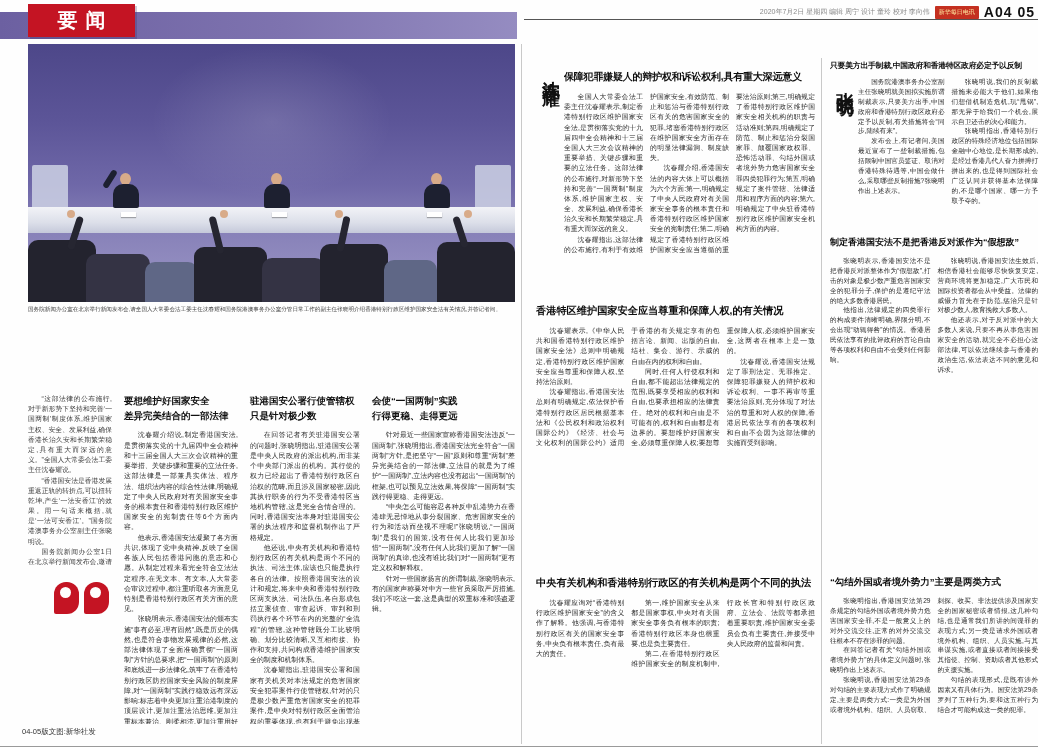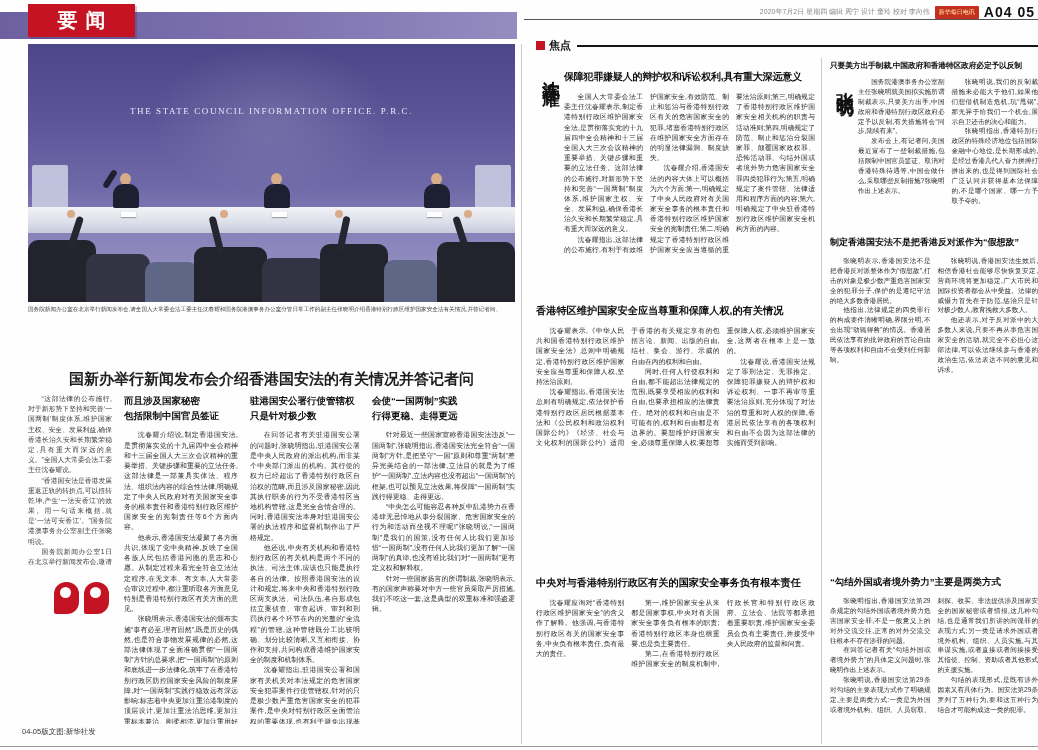--- a/index.html
+++ b/index.html
@@ -119,21 +119,20 @@
   <div class="section-label">要闻</div>
   <div class="masthead">
     <span class="dateline">2020年7月2日 星期四  编辑 周宁  设计 童玲  校对 李向伟</span>
     <span class="badge">新华每日电讯</span>
     <span class="pageno">A04 05</span>
   </div>
   <div class="masthead-rule"></div>
 
   <div class="photo">
     <div class="photo-glow"></div>
-    <div class="photo-subtitle">THE STATE COUNCIL INFORMATION OFFICE. P.R.C.</div>
     <div class="side-screen left"></div>
     <div class="side-screen right"></div>
     <div class="desk"></div>
     <div class="spk" style="left:17%">
         <div class="head"></div>
         <div class="torso"></div>
         <div class="arm-up"></div>
       </div>
     <div class="spk" style="left:48%">
         <div class="head"></div>
@@ -160,38 +159,37 @@
       <div class="arm" style="left:38%;bottom:48px;height:38px;transform:rotate(-14deg)"></div>
       <div class="hand" style="left:39.5%;bottom:84px"></div>
       <div class="arm" style="left:64%;bottom:50px;height:36px;transform:rotate(12deg)"></div>
       <div class="hand" style="left:63%;bottom:84px"></div>
       <div class="arm" style="left:88%;bottom:54px;height:32px;transform:rotate(-18deg)"></div>
       <div class="hand" style="left:89.5%;bottom:84px"></div>
     </div>
   </div>
   <div class="photo-caption">国务院新闻办公室在北京举行新闻发布会,请全国人大常委会法工委主任沈春耀和国务院港澳事务办公室分管日常工作的副主任张晓明介绍香港特别行政区维护国家安全法有关情况,并答记者问。</div>
 
-  <div class="subhead">国新办举行新闻发布会介绍香港国安法的有关情况并答记者问</div>
 
   <div class="left-cols">
     <div class="quote-col">
       <div class="quote-text">
           <p>“这部法律的公布施行,对于新形势下坚持和完善‘一国两制’制度体系,维护国家主权、安全、发展利益,确保香港长治久安和长期繁荣稳定,具有重大而深远的意义。”全国人大常委会法工委主任沈春耀说。</p>
           <p>“香港国安法是香港发展重返正轨的转折点,可以扭转乾坤,产生‘一法安香江’的效果。用一句话来概括,就是‘一法可安香江’。”国务院港澳事务办公室副主任张晓明说。</p>
           <p>国务院新闻办公室1日在北京举行新闻发布会,邀请沈春耀、张晓明介绍《中华人民共和国香港特别行政区维护国家安全法》的有关情况,并答记者问。</p>
         </div>
       <div class="quote-marks">
         <div class="qm"></div>
         <div class="qm"></div>
       </div>
     </div>
     <div class="left-article b">
       <h3>
-        <span>而且涉及国家秘密</span><br>
-        <span>包括限制中国官员签证</span>
+        <span>要想维护好国家安全</span><br>
+        <span>差异完美结合的一部法律</span>
       </h3>
       <div class="lbody">
           <p>沈春耀介绍说,制定香港国安法,是贯彻落实党的十九届四中全会精神和十三届全国人大三次会议精神的重要举措、关键步骤和重要的立法任务,这部法律是一部兼具实体法、程序法、组织法内容的综合性法律,明确规定了中央人民政府对有关国家安全事务的根本责任和香港特别行政区维护国家安全的宪制责任等6个方面内容。</p>
           <p>他表示,香港国安法凝聚了各方面共识,体现了党中央精神,反映了全国各族人民包括香港同胞的意志和心愿。从制定过程来看完全符合立法法定程序,在无文本、有文本,人大常委会审议过程中,都注重听取各方面意见特别是香港特别行政区有关方面的意见。</p>
           <p>张晓明表示,香港国安法的颁布实施“事有必至,理有固然”,既是历史的偶然,也是符合事物发展规律的必然,这部法律体现了全面准确贯彻“一国两制”方针的总要求,把“一国两制”的原则和底线进一步法律化,筑牢了在香港特别行政区防控国家安全风险的制度屏障,对“一国两制”实践行稳致远有深远影响:标志着中央更加注重治港制度的顶层设计,更加注重法治思维,更加注重标本兼治、刚柔相济,更加注重用好宪法和基本法赋予中央的权力,并且和香港特别行政区的治理体系有机结合,从而牢牢把握香港局势发展的大方向和主导权。</p>
         </div>
     </div>
     <div class="left-article c">
       <h3>
         <span>驻港国安公署行使管辖权</span><br>
@@ -212,25 +210,20 @@
           <p>针对最近一些国家宣称香港国安法违反“一国两制”,张晓明指出,香港国安法完全符合“一国两制”方针,是把坚守“一国”原则和尊重“两制”差异完美结合的一部法律,立法目的就是为了维护“一国两制”,立法内容也没有超出“一国两制”的框架,也可以预见立法效果,将保障“一国两制”实践行得更稳、走得更远。</p>
           <p>“中央怎么可能容忍各种反中乱港势力在香港肆无忌惮地从事分裂国家、危害国家安全的行为和活动而坐视不理呢!”张晓明说,“一国两制”是我们的国策,没有任何人比我们更加珍惜“一国两制”,没有任何人比我们更加了解“一国两制”的真谛,也没有谁比我们对“一国两制”更有定义权和解释权。</p>
           <p>针对一些国家扬言的所谓制裁,张晓明表示,有的国家声称要对中方一些官员采取严厉措施,我们不吃这一套,这是典型的双重标准和强盗逻辑。</p>
         </div>
     </div>
   </div>
   <div class="photo-credit">04-05版文图:新华社发</div>
 
   <div class="vrule1"></div>
   <div class="vrule2"></div>
-  <div class="focus-header">
-    <span class="focus-sq"></span>
-    <span class="focus-label">焦点</span>
-    <span class="focus-rule"></span>
-  </div>
 
   <div class="art m1">
     <div class="byline-v">沈春耀:</div>
     <div style="flex:1">
       <h2>保障犯罪嫌疑人的辩护权和诉讼权利,具有重大深远意义</h2>
       <div class="cols3">
           <p>全国人大常委会法工委主任沈春耀表示,制定香港特别行政区维护国家安全法,是贯彻落实党的十九届四中全会精神和十三届全国人大三次会议精神的重要举措、关键步骤和重要的立法任务。这部法律的公布施行,对新形势下坚持和完善“一国两制”制度体系,维护国家主权、安全、发展利益,确保香港长治久安和长期繁荣稳定,具有重大而深远的意义。</p>
           <p>沈春耀指出,这部法律的公布施行,有利于有效维护国家安全,有效防范、制止和惩治与香港特别行政区有关的危害国家安全的犯罪,堵塞香港特别行政区在维护国家安全方面存在的明显法律漏洞、制度缺失。</p>
           <p>沈春耀介绍,香港国安法的内容大体上可以概括为六个方面:第一,明确规定了中央人民政府对有关国家安全事务的根本责任和香港特别行政区维护国家安全的宪制责任;第二,明确规定了香港特别行政区维护国家安全应当遵循的重要法治原则;第三,明确规定了香港特别行政区维护国家安全相关机构的职责与活动准则;第四,明确规定了防范、制止和惩治分裂国家罪、颠覆国家政权罪、恐怖活动罪、勾结外国或者境外势力危害国家安全罪四类犯罪行为;第五,明确规定了案件管辖、法律适用和程序方面的内容;第六,明确规定了中央驻香港特别行政区维护国家安全机构方面的内容。</p>
         </div>
@@ -241,21 +234,21 @@
     <h2>香港特区维护国家安全应当尊重和保障人权,的有关情况</h2>
     <div class="cols3">
         <p>沈春耀表示,《中华人民共和国香港特别行政区维护国家安全法》总则中明确规定,香港特别行政区维护国家安全应当尊重和保障人权,坚持法治原则。</p>
         <p>沈春耀指出,香港国安法总则有明确规定,依法保护香港特别行政区居民根据基本法和《公民权利和政治权利国际公约》《经济、社会与文化权利的国际公约》适用于香港的有关规定享有的包括言论、新闻、出版的自由,结社、集会、游行、示威的自由在内的权利和自由。</p>
         <p>同时,任何人行使权利和自由,都不能超出法律规定的范围,既要享受相应的权利和自由,也要承担相应的法律责任。绝对的权利和自由是不可能有的,权利和自由都是有边界的。要想维护好国家安全,必须尊重保障人权;要想尊重保障人权,必须维护国家安全,这两者在根本上是一致的。</p>
         <p>沈春耀说,香港国安法规定了罪刑法定、无罪推定、保障犯罪嫌疑人的辩护权和诉讼权利、一事不再审等重要法治原则,充分体现了对法治的尊重和对人权的保障,香港居民依法享有的各项权利和自由不会因为这部法律的实施而受到影响。</p>
       </div>
   </div>
 
   <div class="art m3">
-    <h2>中央对与香港特别行政区有关的国家安全事务负有根本责任</h2>
+    <h2>中央有关机构和香港特别行政区的有关机构是两个不同的执法</h2>
     <div class="cols3">
         <p>沈春耀应询对“香港特别行政区维护国家安全”的含义作了解释。他强调,与香港特别行政区有关的国家安全事务,中央负有根本责任,负有最大的责任。</p>
         <p>第一,维护国家安全从来都是国家事权,中央对有关国家安全事务负有根本的职责;香港特别行政区本身也很重要,也是负主要责任。</p>
         <p>第二,在香港特别行政区维护国家安全的制度机制中,行政长官和特别行政区政府、立法会、法院等都承担着重要职责,维护国家安全委员会负有主要责任,并接受中央人民政府的监督和问责。</p>
       </div>
   </div>
 
   <div class="art r1">
     <h2>只要美方出手制裁,中国政府和香港特区政府必定予以反制</h2>
     <div class="row">

